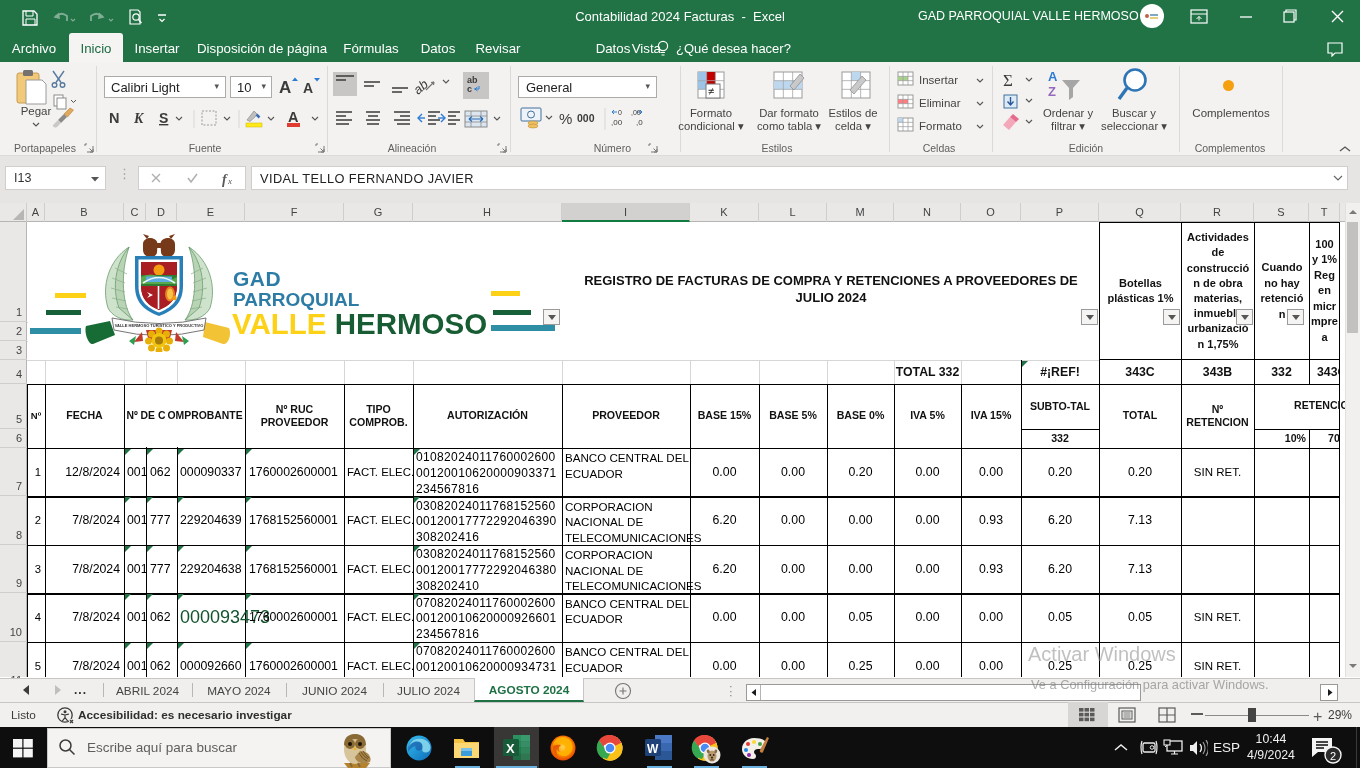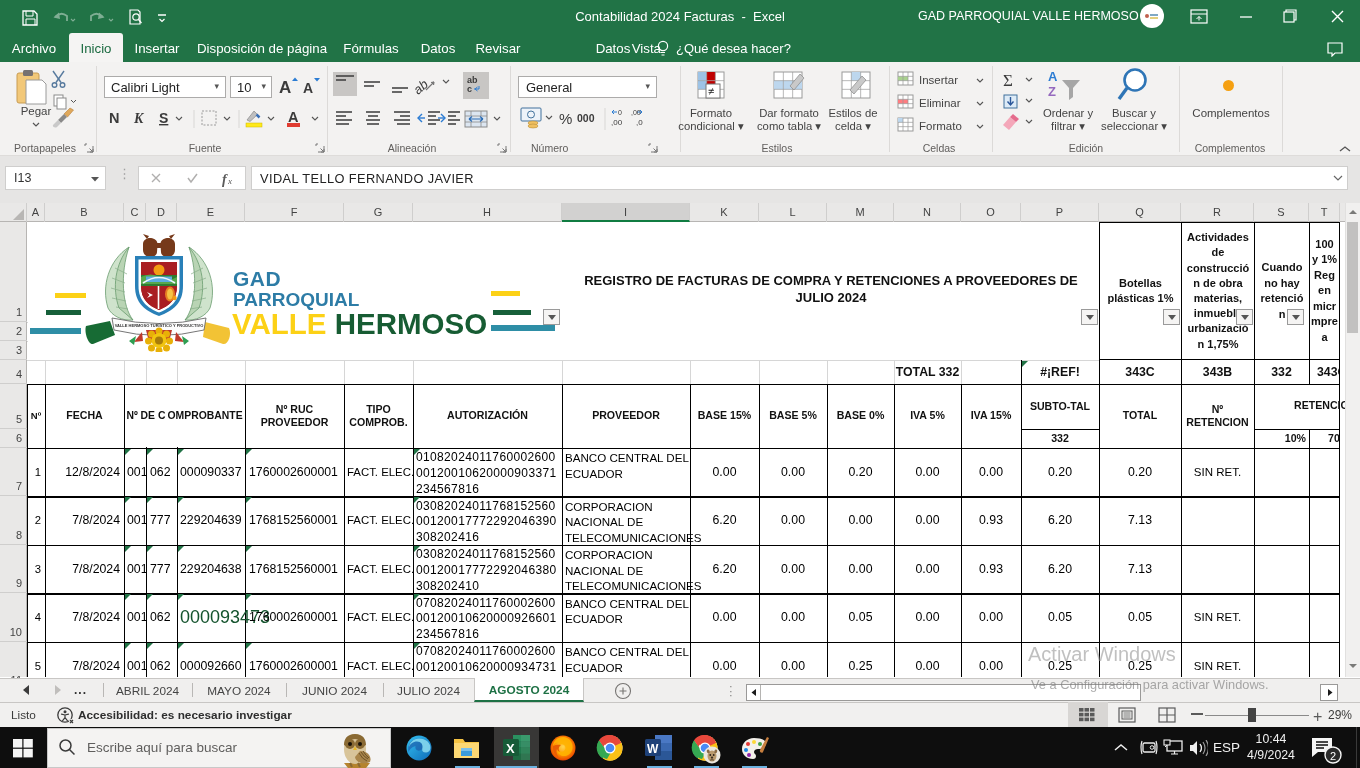--- a/index.html
+++ b/index.html
@@ -72,21 +72,21 @@
 <div style="position:absolute;left:327px;top:66px;width:1px;height:86px;background:#dcdad8"></div>
 <div style="position:absolute;left:510px;top:66px;width:1px;height:86px;background:#dcdad8"></div>
 <div style="position:absolute;left:680px;top:66px;width:1px;height:86px;background:#dcdad8"></div>
 <div style="position:absolute;left:889px;top:66px;width:1px;height:86px;background:#dcdad8"></div>
 <div style="position:absolute;left:992px;top:66px;width:1px;height:86px;background:#dcdad8"></div>
 <div style="position:absolute;left:1179px;top:66px;width:1px;height:86px;background:#dcdad8"></div>
 <div style="position:absolute;left:1282px;top:66px;width:1px;height:86px;background:#dcdad8"></div>
 <div style="position:absolute;left:0.0px;top:142px;width:90px;height:12px;color:#605e5c;font-size:10.5px;text-align:center">Portapapeles</div>
 <div style="position:absolute;left:155.0px;top:142px;width:100px;height:12px;color:#605e5c;font-size:10.5px;text-align:center">Fuente</div>
 <div style="position:absolute;left:362.0px;top:142px;width:100px;height:12px;color:#605e5c;font-size:10.5px;text-align:center">Alineación</div>
-<div style="position:absolute;left:531.0px;top:142px;width:100px;height:12px;color:#605e5c;font-size:10.5px;text-align:left">Número</div>
+<div style="position:absolute;left:531.0px;top:142px;width:100px;height:12px;color:#605e5c;font-size:10.5px;text-align:right">Número</div>
 <div style="position:absolute;left:727.0px;top:142px;width:100px;height:12px;color:#605e5c;font-size:10.5px;text-align:center">Estilos</div>
 <div style="position:absolute;left:889.0px;top:142px;width:100px;height:12px;color:#605e5c;font-size:10.5px;text-align:center">Celdas</div>
 <div style="position:absolute;left:1036.0px;top:142px;width:100px;height:12px;color:#605e5c;font-size:10.5px;text-align:center">Edición</div>
 <div style="position:absolute;left:1170.0px;top:142px;width:120px;height:12px;color:#605e5c;font-size:10.5px;text-align:center">Complementos</div>
 <svg class="abs" style="left:84px;top:143px" width="10" height="10" viewBox="0 0 10 10">
     <g stroke="#777" fill="none" stroke-width="1">
       <path d="M1 3V1h2M9 3v6H3M5.5 5.5L9 9M9 6v3h-3"></path>
     </g>
   </svg>
 <svg class="abs" style="left:315px;top:143px" width="10" height="10" viewBox="0 0 10 10">

